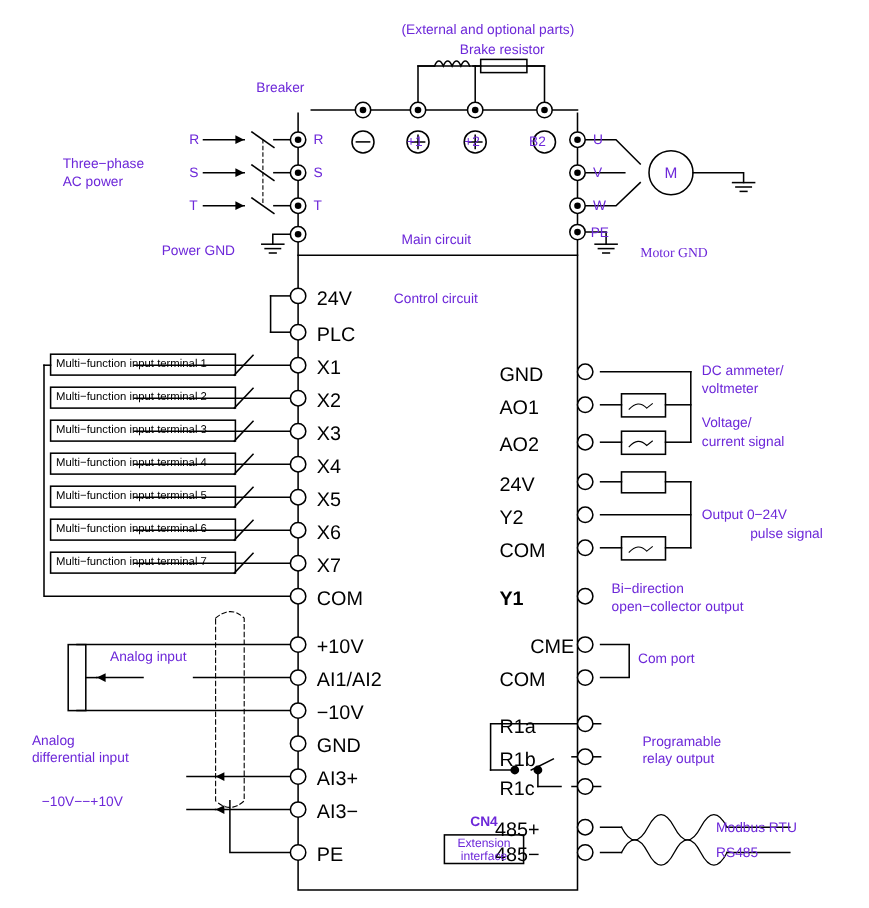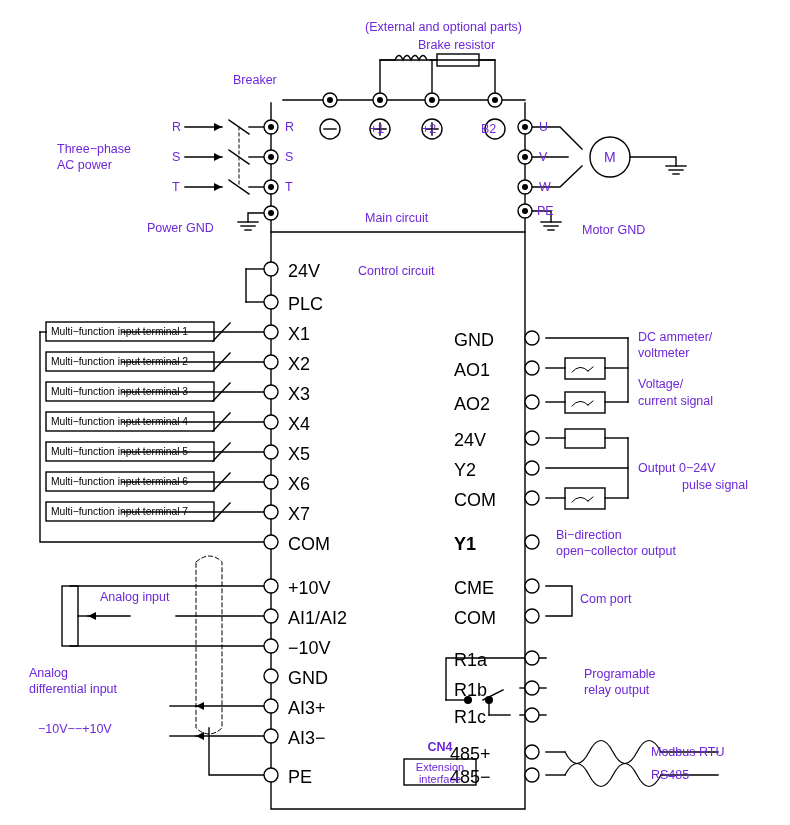--- a/index.html
+++ b/index.html
@@ -310,21 +310,21 @@
 
   <div class="lbl" style="left:539px; top:120px;">U</div>
   <div class="lbl" style="left:539px; top:150px;">V</div>
   <div class="lbl" style="left:539px; top:180px;">W</div>
   <div class="lbl" style="left:537px; top:204px;">PE</div>
 
   <div class="lbl" style="left:604px; top:149px; font-size:14px;">M</div>
 
   <div class="lbl" style="left:147px; top:221px;">Power GND</div>
   <div class="lbl" style="left:365px; top:211px;">Main circuit</div>
-  <div class="lbl" style="left:582px; top:223px;">Motor GND</div>
+  <div class="lbl" style="left:582px; top:223px;font-family:Liberation Serif, serif;">Motor GND</div>
   <div class="lbl" style="left:358px; top:264px;">Control circuit</div>
 
   <div class="term-lbl" style="left:288px; top:261px;">24V</div>
   <div class="term-lbl" style="left:288px; top:294px;">PLC</div>
   <div class="term-lbl" style="left:288px; top:324px;">X1</div>
   <div class="term-lbl" style="left:288px; top:354px;">X2</div>
   <div class="term-lbl" style="left:288px; top:384px;">X3</div>
   <div class="term-lbl" style="left:288px; top:414px;">X4</div>
   <div class="term-lbl" style="left:288px; top:444px;">X5</div>
   <div class="term-lbl" style="left:288px; top:474px;">X6</div>
@@ -338,21 +338,21 @@
   <div class="term-lbl" style="left:288px; top:728px;">AI3−</div>
   <div class="term-lbl" style="left:288px; top:767px;">PE</div>
 
   <div class="term-lbl r" style="left:454px; top:330px; width:68px;">GND</div>
   <div class="term-lbl r" style="left:454px; top:360px; width:68px;">AO1</div>
   <div class="term-lbl r" style="left:454px; top:394px; width:68px;">AO2</div>
   <div class="term-lbl r" style="left:454px; top:430px; width:68px;">24V</div>
   <div class="term-lbl r" style="left:454px; top:460px; width:68px;">Y2</div>
   <div class="term-lbl r" style="left:454px; top:490px; width:68px;">COM</div>
   <div class="term-lbl r" style="left:454px; top:534px; width:68px;font-weight:bold;">Y1</div>
-  <div class="term-lbl r" style="left:454px; top:578px; width:68px;">CME</div>
+  <div class="term-lbl r" style="left:454px; top:578px; width:68px;text-align:right;">CME</div>
   <div class="term-lbl r" style="left:454px; top:608px; width:68px;">COM</div>
   <div class="term-lbl r" style="left:454px; top:650px; width:68px;">R1a</div>
   <div class="term-lbl r" style="left:454px; top:680px; width:68px;">R1b</div>
   <div class="term-lbl r" style="left:454px; top:707px; width:68px;">R1c</div>
   <div class="term-lbl r" style="left:450px; top:744px; width:72px;">485+</div>
   <div class="term-lbl r" style="left:450px; top:767px; width:72px;">485−</div>
 
   <div class="mf-box" style="left:51px; top:326px;">Multi−function input terminal 1</div>
   <div class="mf-box" style="left:51px; top:356px;">Multi−function input terminal 2</div>
   <div class="mf-box" style="left:51px; top:386px;">Multi−function input terminal 3</div>

